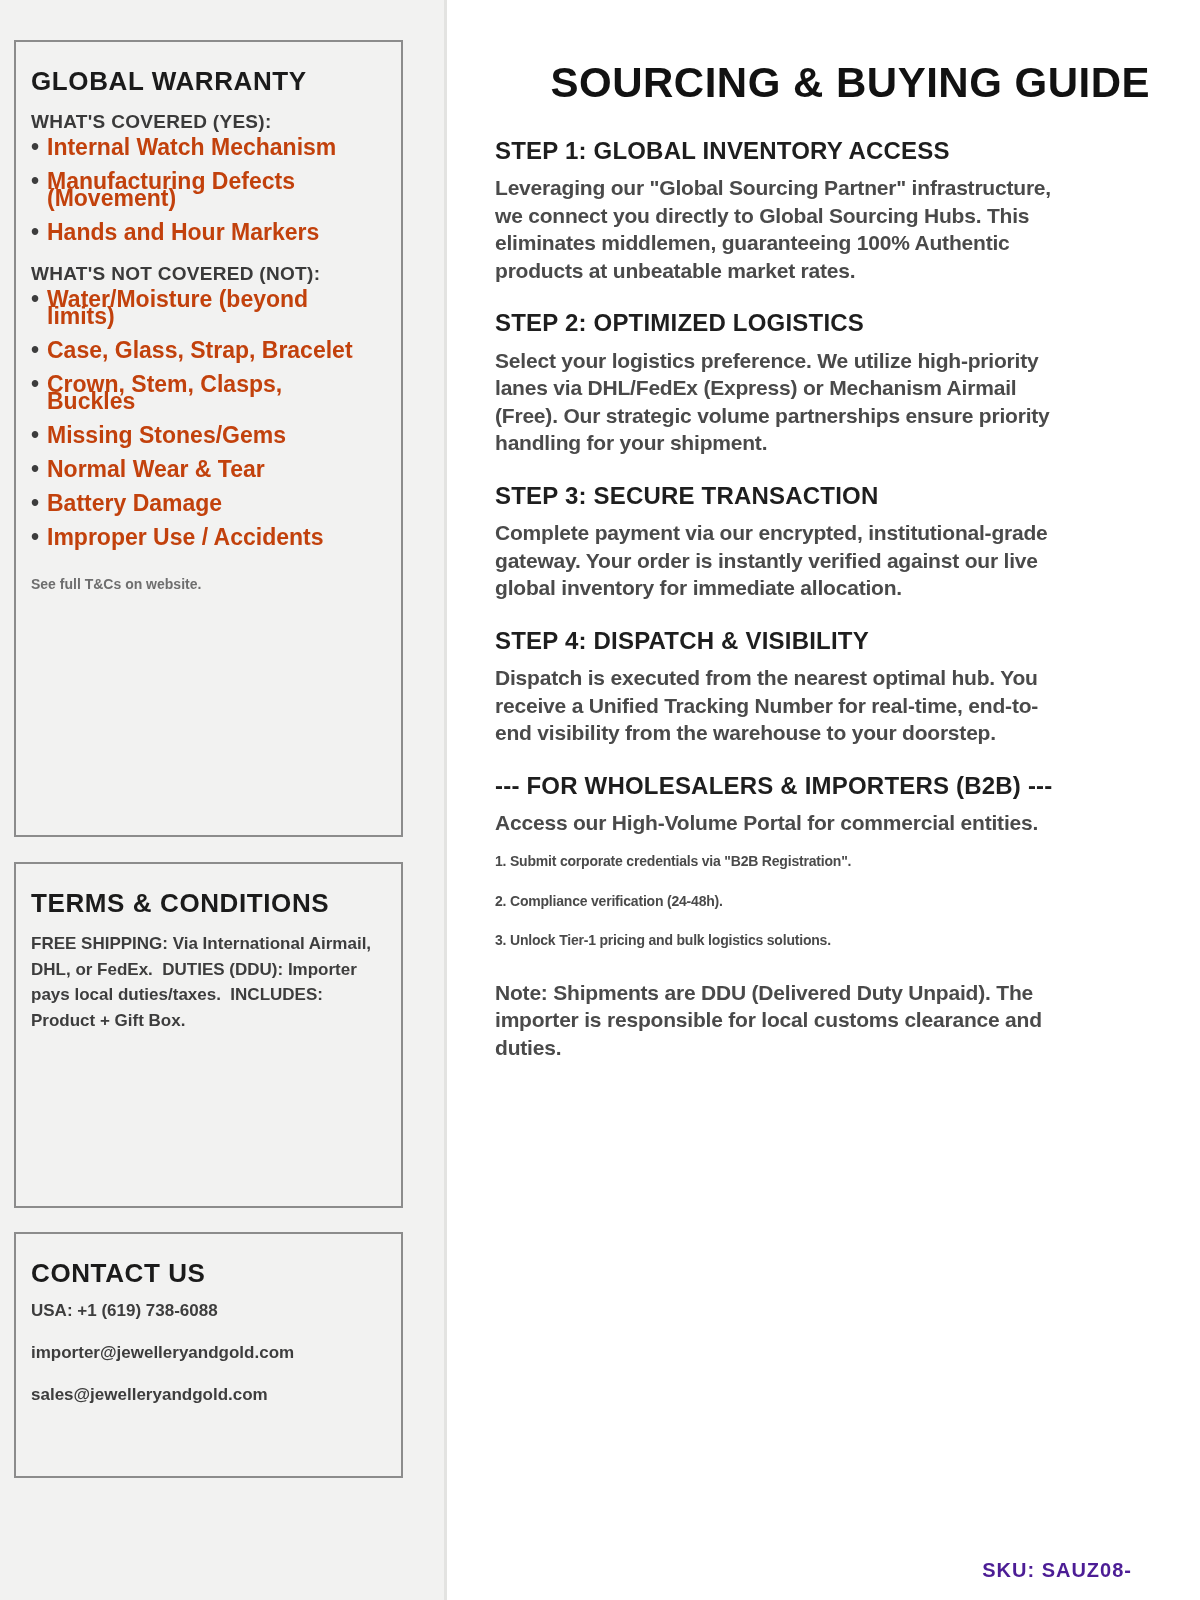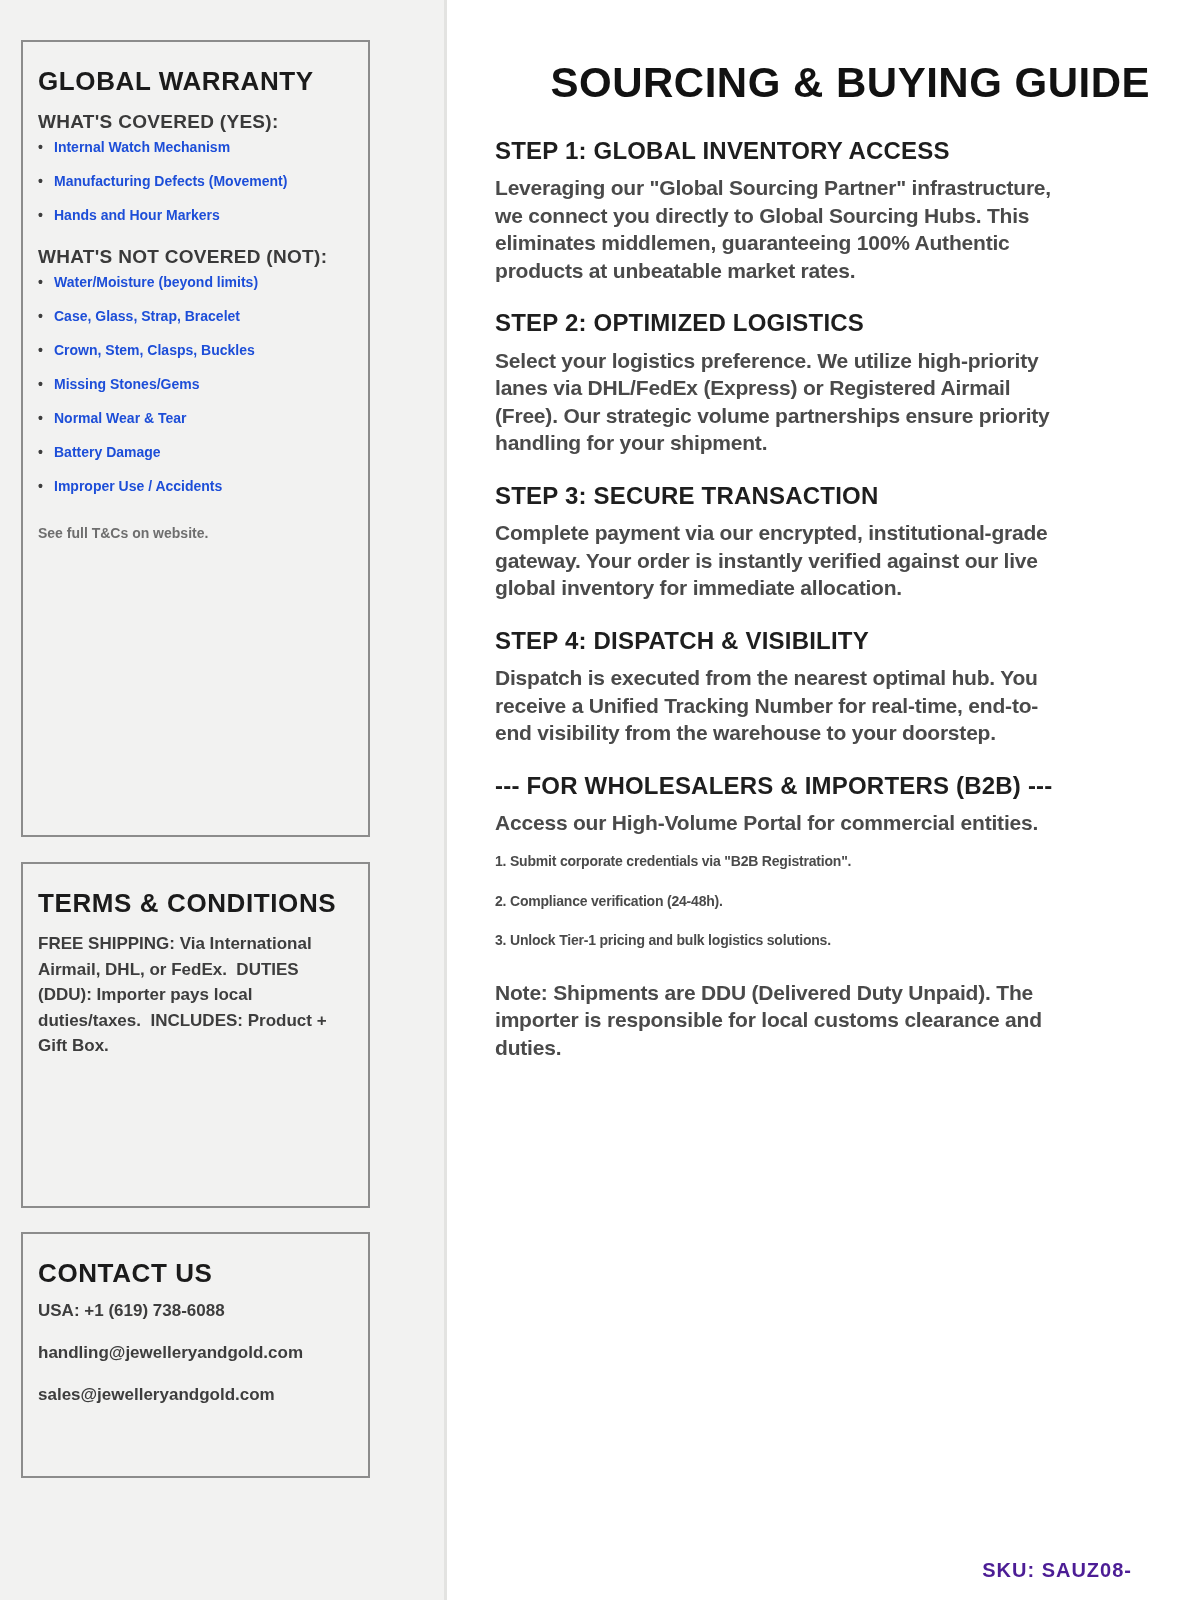--- a/index.html
+++ b/index.html
@@ -11,40 +11,40 @@
     overflow:hidden;
   }
   
   .sidebar{
     position:absolute;left:0;top:0;bottom:0;width:447px;
     background:#f2f2f1;
     border-right:3px solid #e3e3e1;
     box-sizing:border-box;
   }
   .side-box{
-    position:absolute;left:21px;width:349px;
+    position:absolute;left:14px;width:389px;
     border:2px solid #8c8c8c;
     box-sizing:border-box;
     padding:16px 28px 0 15px;
   }
   .box-warranty{top:40px;height:797px;}
   .box-terms{top:862px;height:346px;}
   .box-contact{top:1232px;height:246px;}
   .side-title{
     font-size:26px;font-weight:800;color:#1b1b1b;
     letter-spacing:.6px;margin:8px 0 12px 0;
   }
   .side-subhead{
     font-size:19px;font-weight:800;color:#3a3a3a;
     letter-spacing:.3px;margin:14px 0 6px 0;
   }
   ul.side-list{list-style:none;margin:0 0 22px 0;padding:0;}
   ul.side-list li{
     position:relative;
-    font-size:14px;font-weight:700;color:#1d4ed8;
+    font-size:23px;font-weight:700;color:#c2410c;
     padding-left:16px;margin:0 0 17px 0;line-height:17px;
   }
   ul.side-list li::before{
     content:"\2022";
     position:absolute;left:0;top:0;color:#3d3d3d;
   }
   .side-footnote{
     font-size:14px;font-weight:700;color:#6e6e6e;margin-top:30px;
   }
   .side-body{
@@ -125,37 +125,37 @@
     </section>
 
     <section class="side-box box-terms">
       <h2 class="side-title">TERMS &amp; CONDITIONS</h2>
       <p class="side-body">FREE SHIPPING: Via International Airmail, DHL, or FedEx.  DUTIES (DDU): Importer pays local duties/taxes.  INCLUDES: Product + Gift Box.</p>
     </section>
 
     <section class="side-box box-contact">
       <h2 class="side-title">CONTACT US</h2>
       <p class="contact-line">USA: +1 (619) 738-6088</p>
-      <p class="contact-line">handling@jewelleryandgold.com</p>
+      <p class="contact-line">importer@jewelleryandgold.com</p>
       <p class="contact-line">sales@jewelleryandgold.com</p>
     </section>
   </aside>
 
   <main class="main">
 
     <h1 class="main-title">SOURCING &amp; BUYING GUIDE</h1>
 
     <section>
       <h2 class="step-heading">STEP 1: GLOBAL INVENTORY ACCESS</h2>
       <p class="step-body">Leveraging our "Global Sourcing Partner" infrastructure, we connect you directly to Global Sourcing Hubs. This eliminates middlemen, guaranteeing 100% Authentic products at unbeatable market rates.</p>
     </section>
 
     <section>
       <h2 class="step-heading">STEP 2: OPTIMIZED LOGISTICS</h2>
-      <p class="step-body">Select your logistics preference. We utilize high-priority lanes via DHL/FedEx (Express) or Registered Airmail (Free). Our strategic volume partnerships ensure priority handling for your shipment.</p>
+      <p class="step-body">Select your logistics preference. We utilize high-priority lanes via DHL/FedEx (Express) or Mechanism Airmail (Free). Our strategic volume partnerships ensure priority handling for your shipment.</p>
     </section>
 
     <section>
       <h2 class="step-heading">STEP 3: SECURE TRANSACTION</h2>
       <p class="step-body">Complete payment via our encrypted, institutional-grade gateway. Your order is instantly verified against our live global inventory for immediate allocation.</p>
     </section>
 
     <section>
       <h2 class="step-heading">STEP 4: DISPATCH &amp; VISIBILITY</h2>
       <p class="step-body">Dispatch is executed from the nearest optimal hub. You receive a Unified Tracking Number for real-time, end-to-end visibility from the warehouse to your doorstep.</p>

